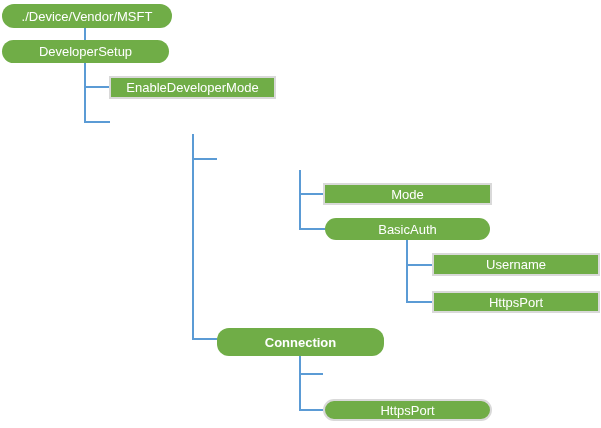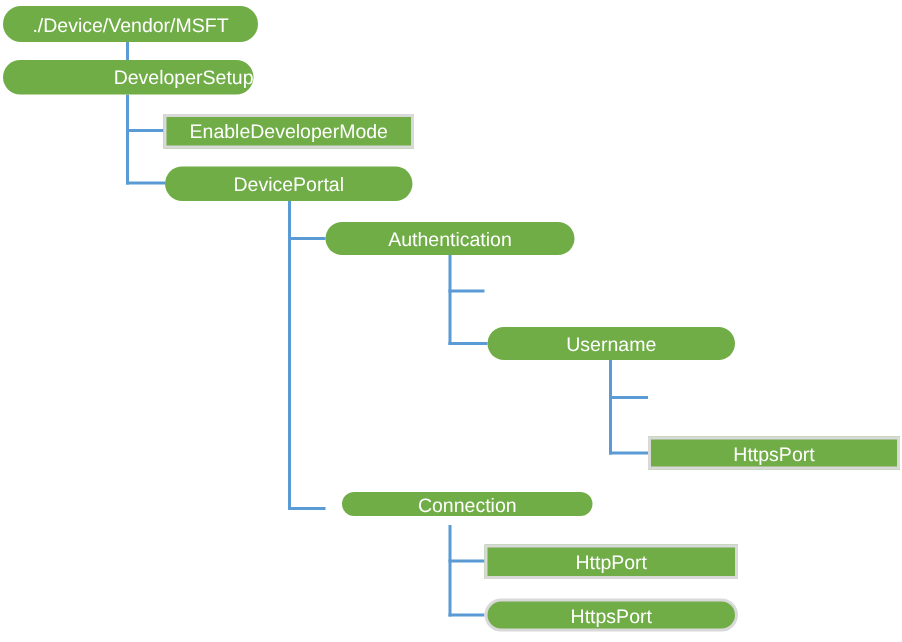--- a/index.html
+++ b/index.html
@@ -63,41 +63,38 @@
       <div class="connector" style="left: 406px; top: 264px; width: 26px; height: 2px;"></div>
       <div class="connector" style="left: 406px; top: 301px; width: 26px; height: 2px;"></div>
       <div class="connector" style="left: 299px; top: 350px; width: 2px; height: 61px;"></div>
       <div class="connector" style="left: 299px; top: 373px; width: 24px; height: 2px;"></div>
       <div class="connector" style="left: 299px; top: 409px; width: 24px; height: 2px;"></div>
     </div>
   <div class="layer" id="nodes-layer">
       <div class="node pill" style="left: 2px; top: 4px; width: 170px; height: 24px;">
         <span>./Device/Vendor/MSFT</span>
       </div>
-      <div class="node pill" style="left: 2px; top: 40px; width: 167px; height: 23px; justify-content: flex-end;">
+      <div class="node pill" style="left: 2px; top: 40px; width: 167px; height: 23px;">
         <span>DeveloperSetup</span>
       </div>
       <div class="node rect" style="left: 109px; top: 76px; width: 167px; height: 23px;">
         <span>EnableDeveloperMode</span>
       </div>
-      <div class="node pill" style="left: 110px; top: 111px; width: 165px; height: 23px;">
-        <span>DevicePortal</span>
-      </div>
-      <div class="node pill" style="left: 217px; top: 148px; width: 166px; height: 22px;">
-        <span>Authentication</span>
+      <div class="node rect" style="left: 323px; top: 183px; width: 169px; height: 22px;">
+        <span>Mode</span>
       </div>
       <div class="node pill" style="left: 325px; top: 218px; width: 165px; height: 22px;">
+        <span>BasicAuth</span>
+      </div>
+      <div class="node rect" style="left: 432px; top: 253px; width: 168px; height: 23px;">
         <span>Username</span>
       </div>
       <div class="node rect" style="left: 432px; top: 291px; width: 168px; height: 22px;">
         <span>HttpsPort</span>
       </div>
-      <div class="node pill" style="left: 228px; top: 328px; width: 167px; height: 16px;">
+      <div class="node pill" style="left: 217px; top: 328px; width: 167px; height: 28px; font-weight: bold;">
         <span>Connection</span>
-      </div>
-      <div class="node rect" style="left: 323px; top: 363px; width: 169px; height: 23px;">
-        <span>HttpPort</span>
       </div>
       <div class="node rect" style="left: 323px; top: 399px; width: 169px; height: 22px; border-radius: 11px;">
         <span>HttpsPort</span>
       </div>
     </div>
 </div>
 
 </body></html>

